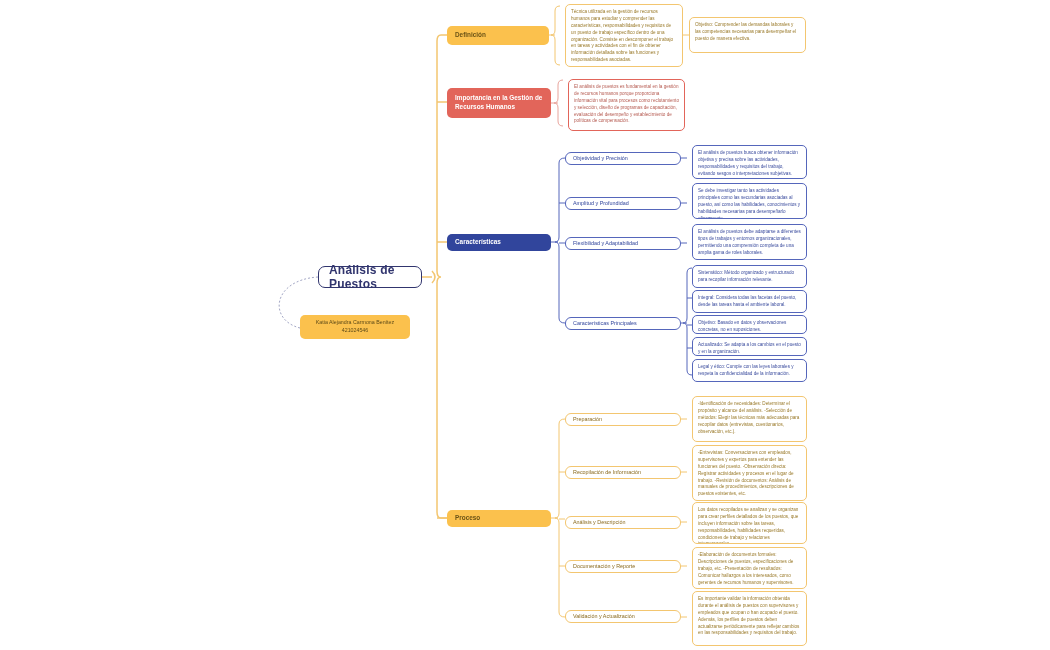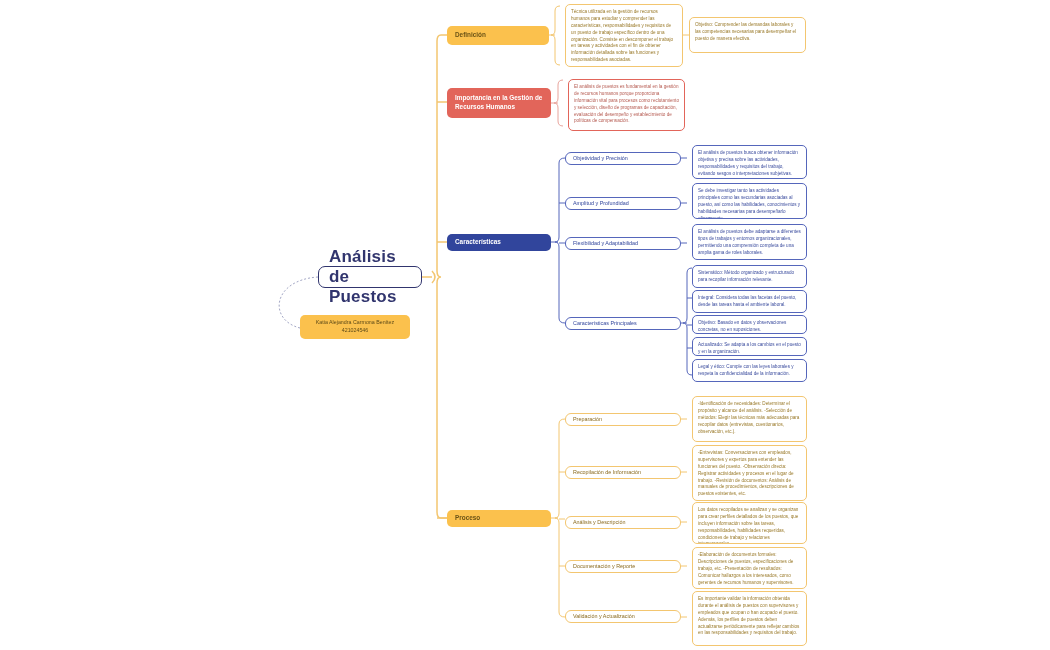--- a/index.html
+++ b/index.html
@@ -9,21 +9,21 @@
     -webkit-font-smoothing:antialiased;
   }
   #canvas{position:absolute;inset:0;width:1050px;height:650px;}
   svg.links{position:absolute;left:0;top:0;width:1050px;height:650px;pointer-events:none;}
 
   .node{position:absolute;box-sizing:border-box;}
 
   
   .root{
     border:1.6px solid #31356e;border-radius:7px;background:#ffffff;
-    color:#31356e;font-weight:bold;font-size:17px;letter-spacing:.2px;
+    color:#31356e;font-weight:bold;font-size:12px;letter-spacing:.2px;
     display:flex;align-items:center;justify-content:center;
     padding:4px 10px;
   }
   
   .author{
     background:#fbc css;
   }
   .author{
     background:#fbc14d;border-radius:5px;color:#5d4a18;font-size:5.3px;
     line-height:1.45;text-align:center;display:flex;flex-direction:column;

